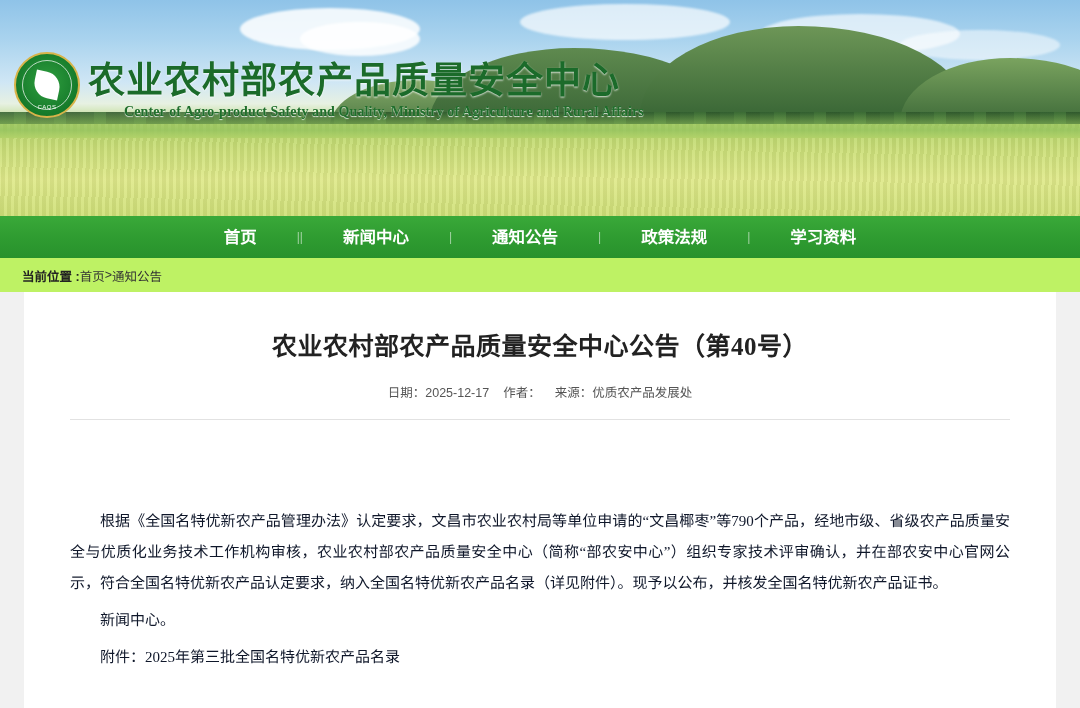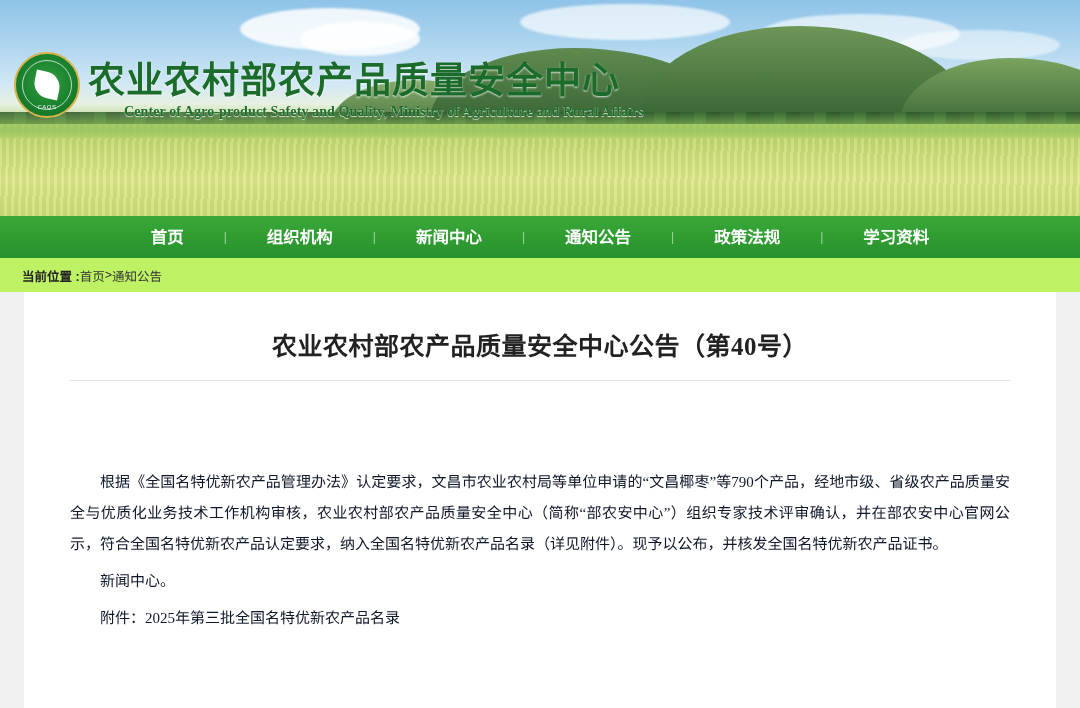--- a/index.html
+++ b/index.html
@@ -192,21 +192,20 @@
     </div>
   </div>
 
   <div class="site-title">农业农村部农产品质量安全中心</div>
   <div class="site-subtitle">Center of Agro-product Safety and Quality, Ministry of Agriculture and Rural Affairs</div>
 </div>
 
 <div class="nav">
   <a href="#">首页</a>
   <span class="sep">|</span>
-  <a href="#">组织机构</a>
   <span class="sep">|</span>
   <a href="#">新闻中心</a>
   <span class="sep">|</span>
   <a href="#">通知公告</a>
   <span class="sep">|</span>
   <a href="#">政策法规</a>
   <span class="sep">|</span>
   <a href="#">学习资料</a>
 </div>
 
@@ -215,20 +214,31 @@
   <span class="path">首页</span>
   <span class="path">&gt;</span>
   <span class="path">通知公告</span>
 </div>
 
 <div class="page-body">
   <div class="card">
 
     <div class="art-title">农业农村部农产品质量安全中心公告（第40号）</div>
 
+    <div class="art-meta">
+      <span>
+        <span>日期：</span><span>2025-12-17</span>
+      </span>
+      <span>
+        <span>作者：</span><span></span>
+      </span>
+      <span>
+        <span>来源：</span><span>优质农产品发展处</span>
+      </span>
+    </div>
 
     <div class="divider"></div>
 
     <div class="art-content">
       <p>根据《全国名特优新农产品管理办法》认定要求，文昌市农业农村局等单位申请的“文昌椰枣”等790个产品，经地市级、省级农产品质量安全与优质化业务技术工作机构审核，农业农村部农产品质量安全中心（简称“部农安中心”）组织专家技术评审确认，并在部农安中心官网公示，符合全国名特优新农产品认定要求，纳入全国名特优新农产品名录（详见附件）。现予以公布，并核发全国名特优新农产品证书。</p>
       <p>新闻中心。</p>
       <p class="attach">附件：2025年第三批全国名特优新农产品名录</p>
     </div>
 
   </div>

